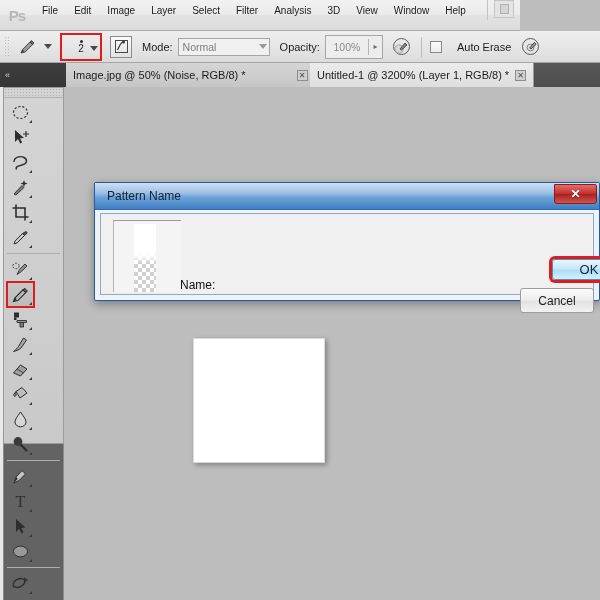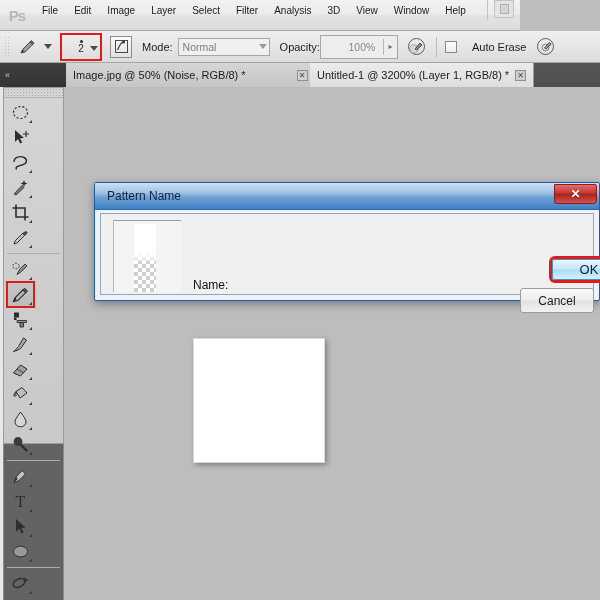--- a/index.html
+++ b/index.html
@@ -94,22 +94,22 @@
     margin-left: 5px; width: 92px; height: 18px;
     background: #f0f0f0; border: 1px solid #a6a6a6;
     display: flex; align-items: center; justify-content: space-between;
     padding: 0 2px 0 4px; color: #7d7d7d; font-size: 10.5px;
   }
   .combo .carr {
     width: 0; height: 0; border-left: 4px solid transparent;
     border-right: 4px solid transparent; border-top: 5px solid #9a9a9a;
   }
   .numfield {
-    height: 24px; background: #ededed;
-    border: 1px solid #a6a6a6; display: flex; align-items: center; padding-left: 20px;
+    margin-left: 5px; height: 24px; background: #ededed;
+    border: 1px solid #a6a6a6; display: flex; align-items: center;
   }
   .numfield .val { width: 42px; text-align: center; color: #8a8a8a; font-size: 10.5px; }
   .numfield .stp {
     width: 14px; height: 16px; border-left: 1px solid #b5b5b5;
     display:flex;align-items:center;justify-content:center; color:#6a6a6a; font-size:8px;
   }
   .airbrush {
     width: 22px; height: 22px; margin-left: 8px;
     display:flex;align-items:center;justify-content:center;
   }
@@ -226,21 +226,21 @@
     position: absolute; left: 12px; top: 6px; width: 68px; height: 72px;
     background: #f4f4f4; border-left: 1px solid #b6b6b6; border-top: 1px solid #9b9b9b;
   }
   .thumb-strip {
     position: absolute; left: 20px; top: 3px; width: 22px; height: 68px;
     background:
       linear-gradient(180deg,#ffffff 0%,#ffffff 40%,rgba(255,255,255,0.85) 48%,rgba(255,255,255,0) 58%),
       repeating-conic-gradient(#ffffff 0% 25%, #cfcfcf 0% 50%) 0 0/8px 8px;
   }
   .name-label {
-    position: absolute; left: 92px; top: 64px; font-size: 12px; color: #101010;
+    position: absolute; left: 79px; top: 64px; font-size: 12px; color: #101010;
   }
   .name-field {
     position: absolute; left: 131px; top: 53px; width: 277px; height: 26px;
     background: #ffffff; border: 3px solid #e01b1b;
     display: flex; align-items: center; padding-left: 7px;
     font-size: 12px; color: #101010;
   }
   .btn-ok {
     position: absolute; left: 419px; top: 45px; width: 74px; height: 21px;
     background: linear-gradient(180deg,#eaf6fd 0%,#c5e6f8 48%,#a9dcf5 52%,#d6f0fc 100%);

